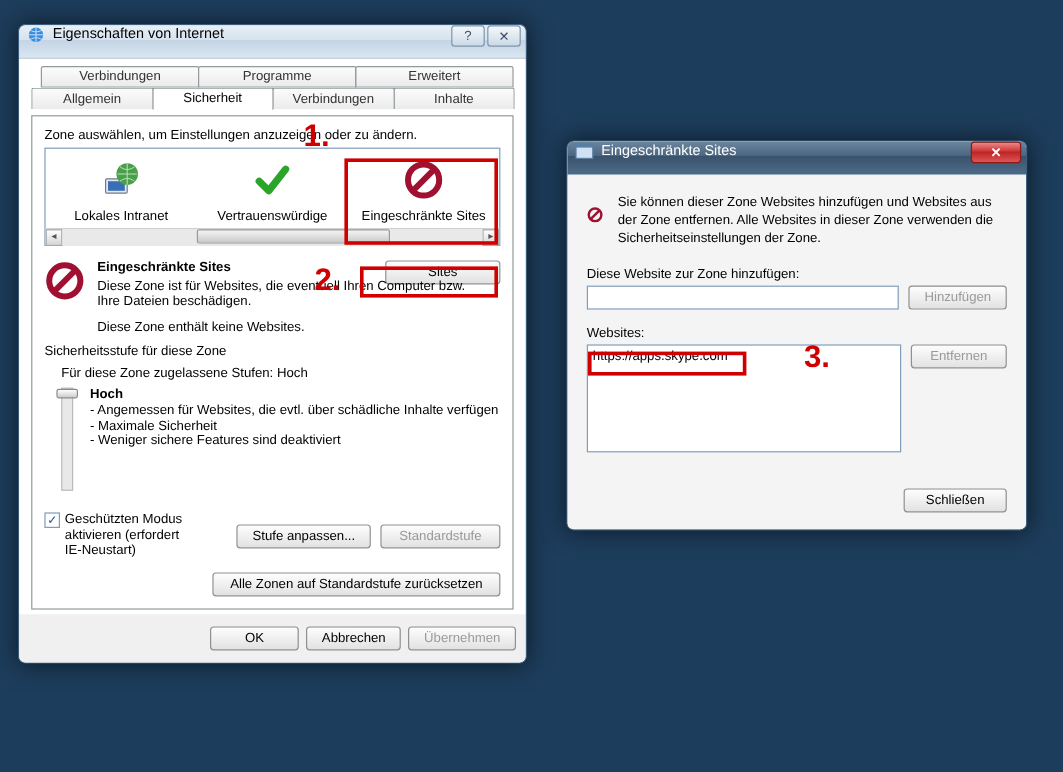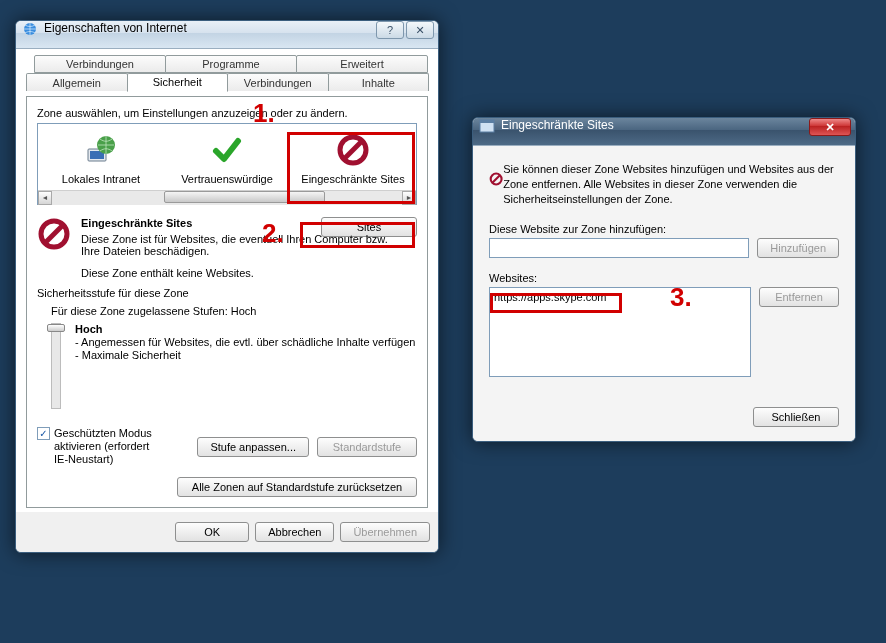--- a/index.html
+++ b/index.html
@@ -314,20 +314,21 @@
       <div style="margin:6px 0 0 14px;">Für diese Zone zugelassene Stufen: Hoch</div>
 
       <div class="slider-area">
         <div class="slider">
           <div class="slider-thumb"></div>
         </div>
         <div style="flex:1;">
           <div class="bold">Hoch</div>
           <div style="line-height:1.3">- Angemessen für Websites, die evtl. über schädliche Inhalte verfügen</div>
           <div>- Maximale Sicherheit</div>
+          <div>- Weniger sichere Features sind deaktiviert</div>
         </div>
       </div>
 
       <div style="display:flex; align-items:center; gap:8px; margin-top:18px;">
         <div style="display:flex; align-items:flex-start;width:130px;">
           <span class="checkbox">✓</span>
           <span style="line-height:1.2">
             <span>Geschützten Modus</span><br>
             <span>aktivieren (erfordert</span><br>
             <span>IE-Neustart)</span>
@@ -354,21 +355,21 @@
 <div class="window" style="left:472px; top:117px; width:384px;">
   <div class="titlebar dark">
     <svg class="title-icon" viewBox="0 0 16 16">
         <rect x="1" y="2" width="14" height="12" fill="#cfe1f3" stroke="#5a7ea3"></rect>
         <rect x="1" y="2" width="14" height="3" fill="#5a7ea3"></rect>
       </svg>
     <div class="title-text">Eingeschränkte Sites</div>
     <div class="title-btn close" style="width:42px;">✕</div>
   </div>
   <div class="dlg2-body">
-    <div style="display:flex; align-items:flex-start;">
+    <div style="display:flex; gap:12px; align-items:flex-start;">
       <svg width="34" height="34" viewBox="0 0 34 34">
         <circle cx="17" cy="17" r="13" fill="none" stroke="#a01030" stroke-width="5"></circle>
         <line x1="8" y1="26" x2="26" y2="8" stroke="#a01030" stroke-width="5"></line>
       </svg>
       <div style="line-height:1.35;">Sie können dieser Zone Websites hinzufügen und Websites aus der Zone entfernen. Alle Websites in dieser Zone verwenden die Sicherheitseinstellungen der Zone.</div>
     </div>
 
     <div style="margin-top:16px;">Diese Website zur Zone hinzufügen:</div>
     <div style="display:flex; gap:8px; margin-top:3px; align-items:center;">
       <input class="input" style="flex: 1 1 0%; font-family: inherit; font-size: 11px;" value="">

